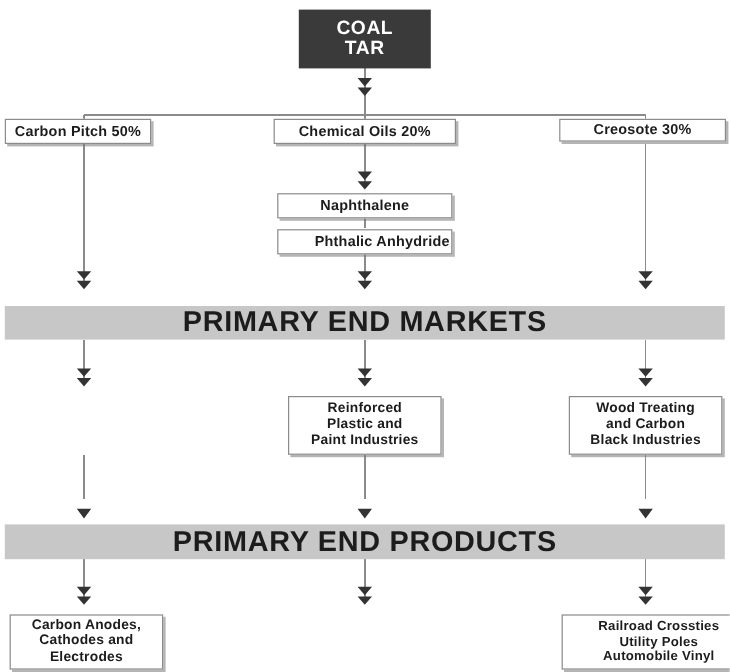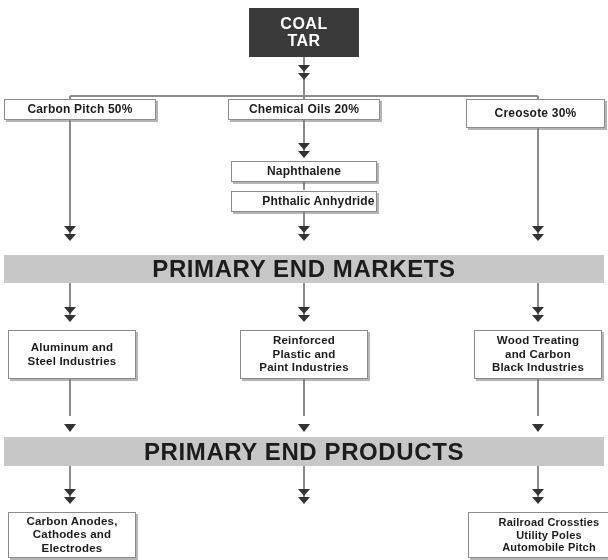--- a/index.html
+++ b/index.html
@@ -151,50 +151,44 @@
     </g>
   </svg>
 
   <div class="root" style="left:249px; top:8px; width:110px; height:49px;">
     <div>
       <div>COAL</div>
       <div>TAR</div>
     </div>
   </div>
 
-  <div class="node fs-12" style="left:4px; top:99px; width:152px; height:21px;">
+  <div class="node fs-12" style="left:4px; top:99px; width:122px; height:21px;">
     <span>Carbon Pitch 50%</span>
   </div>
 
   <div class="node fs-12" style="left:228px; top:99px; width:152px; height:21px;">
     <span>Chemical Oils 20%</span>
   </div>
 
-  <div class="node fs-12" style="left:466px; top:99px; width:139px; height:29px;">
+  <div class="node fs-12" style="left:466px; top:99px; width:139px; height:19px;">
     <span>Creosote 30%</span>
   </div>
 
   <div class="node fs-12" style="left:231px; top:161px; width:146px; height:21px;text-align:center;">
     <span>Naphthalene</span>
   </div>
 
   <div class="node fs-12" style="left:231px; top:191px; width:146px; height:21px;padding-left:29px;">
     <span>Phthalic Anhydride</span>
   </div>
 
   <div class="banner" style="left:4px; top:255px; width:600px; height:28px;">
     <span>PRIMARY END MARKETS</span>
   </div>
 
-  <div class="node fs-115" style="left:8px; top:330px; width:128px; height:49px;">
-    <div>
-      <div>Aluminum and</div>
-      <div>Steel Industries</div>
-    </div>
-  </div>
 
   <div class="node fs-115" style="left:240px; top:330px; width:128px; height:49px;">
     <div>
       <div>Reinforced</div>
       <div>Plastic and</div>
       <div>Paint Industries</div>
     </div>
   </div>
 
   <div class="node fs-115" style="left:474px; top:330px; width:128px; height:49px;">
@@ -215,17 +209,17 @@
       <div>Cathodes and</div>
       <div>Electrodes</div>
     </div>
   </div>
 
 
   <div class="node fs-11" style="left:468px; top:512px; width:162px; height:46px;">
     <div>
       <div>Railroad Crossties</div>
       <div>Utility Poles</div>
-      <div>Automobile Pitch</div>
+      <div>Automobile Vinyl</div>
     </div>
   </div>
 
 </div>
 
 </body></html>

